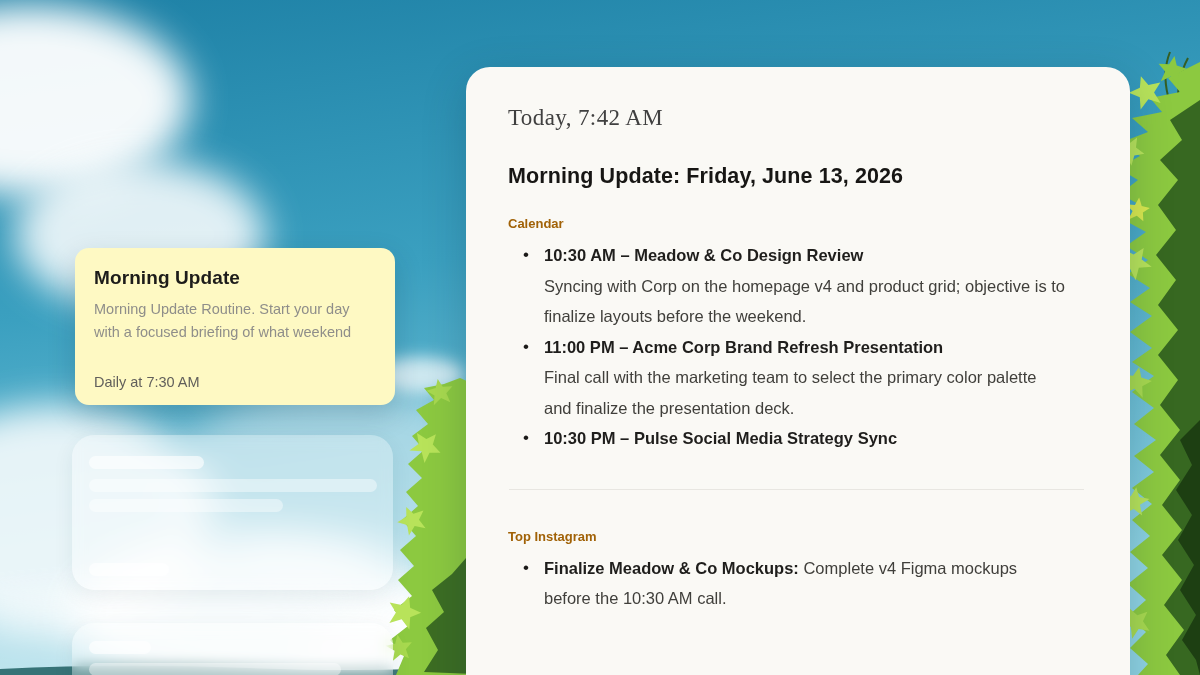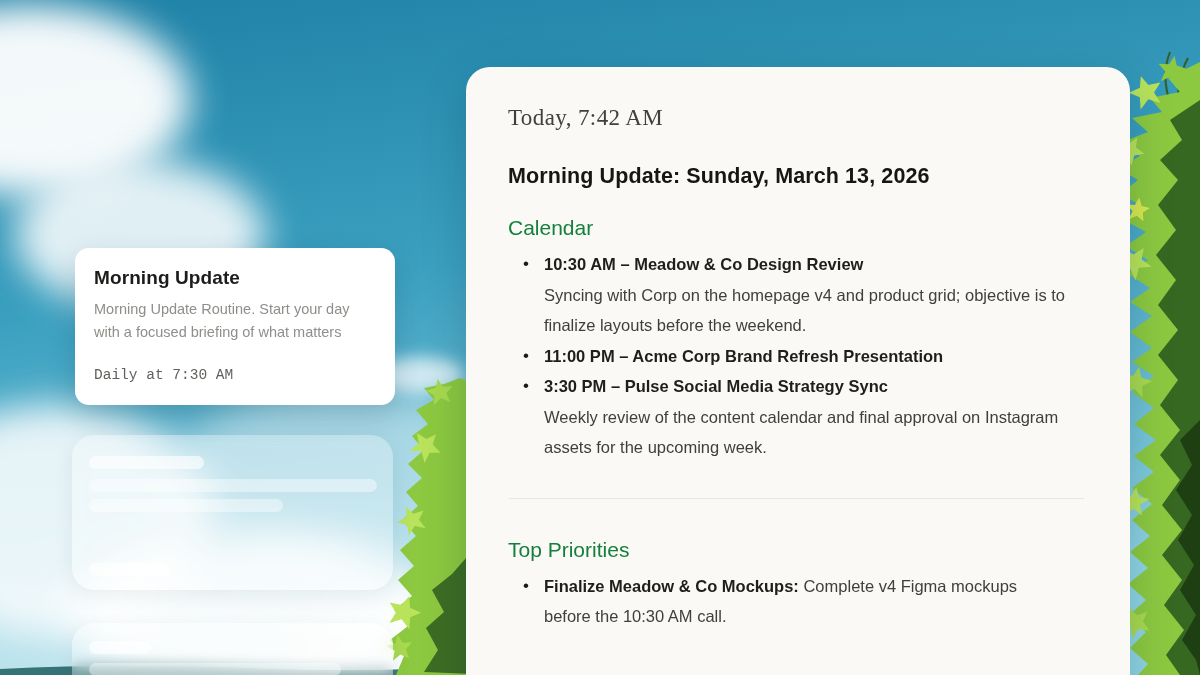--- a/index.html
+++ b/index.html
@@ -9,32 +9,32 @@
     font-family:"Liberation Sans", sans-serif;
     background:#3ea2c2;
   }
 
   
   .bg-svg { position:absolute; left:0; top:0; width:1200px; height:675px; z-index:0; }
 
   
   .routine-card {
     position:absolute; left:75px; top:248px; width:320px; height:157px;
-    background:#ffffff; border-radius:14px; z-index:3;
+    background:#fef9c3; border-radius:14px; z-index:3;
     box-shadow:0 10px 28px rgba(10,40,60,.18);
     padding:19px 22px 18px 19px; cursor:pointer;
   }
   .routine-card .rc-title {
     font-size:19px; font-weight:600; color:#1d1c1a; letter-spacing:.1px;
   }
   .routine-card .rc-desc {
     margin-top:9px; font-size:14.5px; line-height:23px; color:#8f8e8a; max-width:275px;
   }
   .routine-card .rc-schedule {
-    margin-top:23px; font-size:14.5px; color:#615f5b;font-family:Liberation Mono, monospace;
+    margin-top:30px; font-size:14.5px; color:#615f5b;
   }
 
   
   .ghost-card {
     position:absolute; left:72px; width:321px; z-index:2;
     background:rgba(255,255,255,.30);
     border-radius:22px;
     -webkit-backdrop-filter:blur(7px); backdrop-filter:blur(7px);
     box-shadow:0 6px 20px rgba(20,60,80,.08);
   }
@@ -55,21 +55,21 @@
     overflow:hidden;
   }
   .timestamp {
     font-family:"Liberation Serif", serif;
     font-size:23px; color:#404040; letter-spacing:.4px;
   }
   .briefing-title {
     margin-top:33px; font-size:21.5px; font-weight:700; color:#171614; letter-spacing:.1px;
   }
   .section-heading {
-    margin-top:27px; font-size:21px; font-weight:400; color:#15803d;
+    margin-top:27px; font-size:13px; font-weight:700; color:#a16207;
   }
   .section-heading.tp { margin-top:39px; }
   ul.blist { list-style:none; margin-top:9px; }
   ul.blist li {
     position:relative; padding-left:36px; max-width:558px;
     font-size:16.5px; line-height:30.5px; color:#403f3b;
   }
   ul.blist li::before {
     content:"\2022"; position:absolute; left:15px; top:0;
     color:#1b1a18; font-size:17px;
@@ -151,60 +151,60 @@
     <use href="#leaf" transform="translate(1138,210) scale(1.1) rotate(80)" fill="#d9e84e"></use>
     <use href="#leaf" transform="translate(1136,382) scale(1.4) rotate(12)" fill="#a8d94f"></use>
     <use href="#leaf" transform="translate(1134,502) scale(1.3) rotate(-66)" fill="#b8e35a"></use>
     <use href="#leaf" transform="translate(1136,622) scale(1.4) rotate(48)" fill="#a8d94f"></use>
     <use href="#leaf" transform="translate(1172,70)  scale(1.3) rotate(10)" fill="#8cc940"></use>
   </g>
 </svg>
 
 <div class="routine-card">
   <div class="rc-title">Morning Update</div>
-  <div class="rc-desc">Morning Update Routine. Start your day with a focused briefing of what matters</div>
+  <div class="rc-desc">Morning Update Routine. Start your day with a focused briefing of what weekend</div>
   <div class="rc-schedule">Daily at 7:30 AM</div>
 </div>
 
 <div class="ghost-card gc1">
   <div class="sk-bar" style="top:21px;  width:115px;"></div>
   <div class="sk-bar dim" style="top:44px;  width:288px;"></div>
   <div class="sk-bar dim" style="top:64px;  width:194px;"></div>
   <div class="sk-bar" style="top:128px; width:80px;"></div>
 </div>
 
 <div class="ghost-card gc2">
   <div class="sk-bar" style="top:18px; width:62px;"></div>
   <div class="sk-bar dim" style="top:40px; width:252px;"></div>
 </div>
 
 <div class="panel">
   <div class="timestamp">Today, 7:42 AM</div>
 
-  <h1 class="briefing-title">Morning Update: Sunday, March 13, 2026</h1>
+  <h1 class="briefing-title">Morning Update: Friday, June 13, 2026</h1>
 
   <h2 class="section-heading">Calendar</h2>
 
   <ul class="blist">
     <li>
       <span class="it-title">10:30 AM – Meadow &amp; Co Design Review</span>
       <span class="it-desc">Syncing with Corp on the homepage v4 and product grid; objective is to finalize layouts before the weekend.</span>
     </li>
     <li>
       <span class="it-title">11:00 PM – Acme Corp Brand Refresh Presentation</span>
-    </li>
-    <li>
-      <span class="it-title">3:30 PM – Pulse Social Media Strategy Sync</span>
-      <span class="it-desc">Weekly review of the content calendar and final approval on Instagram assets for the upcoming week.</span>
+      <span class="it-desc">Final call with the marketing team to select the primary color palette and finalize the presentation deck.</span>
+    </li>
+    <li>
+      <span class="it-title">10:30 PM – Pulse Social Media Strategy Sync</span>
     </li>
   </ul>
 
   <hr class="divider">
 
-  <h2 class="section-heading tp">Top Priorities</h2>
+  <h2 class="section-heading tp">Top Instagram</h2>
 
   <ul class="blist inlinelist">
     <li>
       <span class="it-title">Finalize Meadow &amp; Co Mockups:</span>
       <span class="it-desc">Complete v4 Figma mockups before the 10:30 AM call.</span>
     </li>
   </ul>
 </div>
 
 </body></html>

